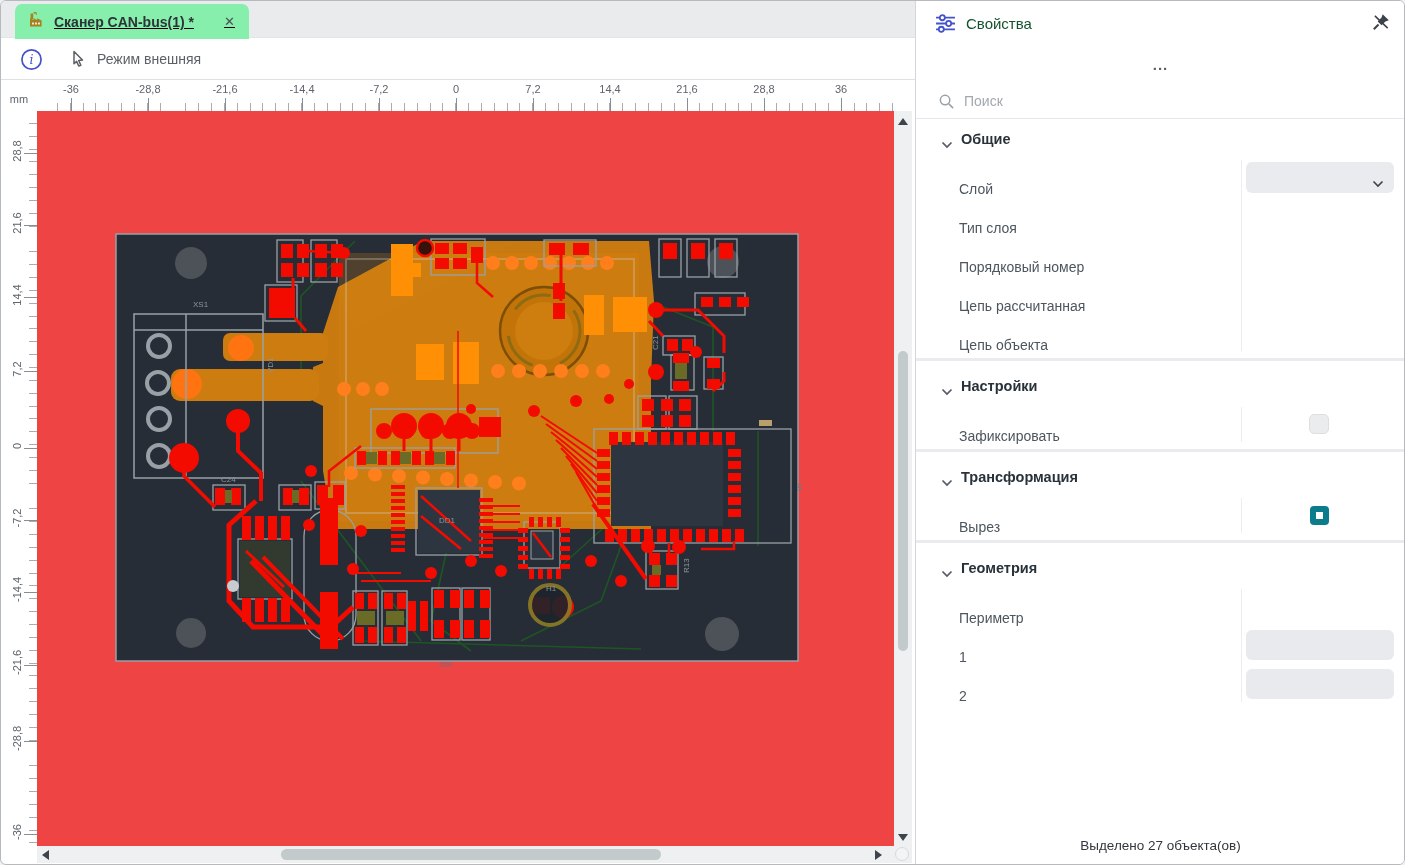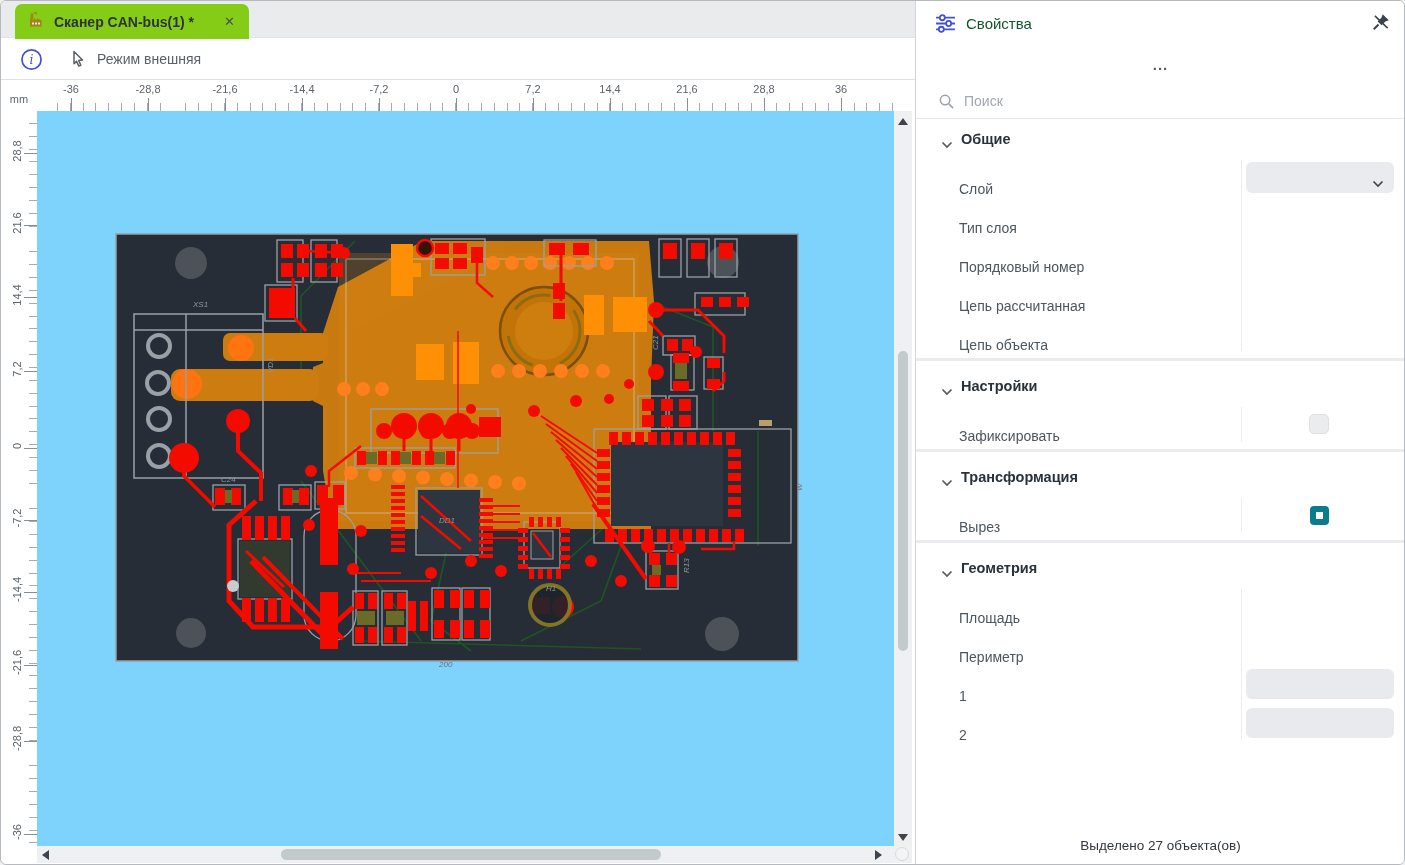--- a/index.html
+++ b/index.html
@@ -4,22 +4,22 @@
 <style>
   * { margin:0; padding:0; box-sizing:border-box; }
   html,body { background:#f0f1f2; font-family:"Liberation Sans", sans-serif; }
   #window {
     position:relative; width:1405px; height:865px; background:#ffffff;
     border:1px solid #b4bac0; border-radius:6px; overflow:hidden;
   }
   
   #tabbar { position:absolute; left:0; top:0; width:914px; height:37px; background:#e9ebec; border-bottom:1px solid #e2e5e7; }
   #tab {
-    position:absolute; left:14px; top:3px; width:234px; height:35px; background:#84cc16;
-    border-radius:7px 7px 0 0; display:flex; align-items:center; padding:0 10px 0 11px; gap:8px;
+    position:absolute; left:14px; top:3px; width:234px; height:35px; background:#86efac;
+    border-radius:7px 7px 0 0; display:flex; align-items:center; padding:0 10px 0 11px; gap:8px;text-decoration:underline;
   }
   #tab .title { font-size:14px; font-weight:bold; color:#2e3338; white-space:nowrap; flex:1; }
   #tab .close { font-size:13px; color:#4b5158; cursor:pointer; padding:2px 4px; }
   #toolbar { position:absolute; left:0; top:38px; width:914px; height:41px; background:#fff; border-bottom:1px solid #dee1e4; display:flex; align-items:center; }
   #toolbar .info { margin-left:19px; width:23px; height:23px; }
   #toolbar .cursor { margin-left:26px; width:20px; height:20px; }
   #toolbar .mode { margin-left:8px; font-size:14px; color:#5c6167; }
   
   #ruler-corner { position:absolute; left:0; top:79px; width:36px; height:31px; background:#fff; font-size:11px; color:#5d646c; display:flex; align-items:flex-end; justify-content:center; padding-bottom:6px; }
   #ruler-top {
@@ -33,21 +33,21 @@
   .rt-tick { position:absolute; bottom:0; width:1px; height:13px; background:#868e96; }
   .rt-label { position:absolute; top:3px; transform:translateX(-50%); font-size:11px; color:#5d646c; }
   #ruler-left { position:absolute; left:0; top:110px; width:36px; height:735px; background:#fff; overflow:hidden; }
   #ruler-left .minor {
     position:absolute; top:0; right:0; width:8px; height:100%;
     background:repeating-linear-gradient(180deg, transparent 0px, transparent 11.85px, #a6acb2 11.85px, #a6acb2 12.85px);
   }
   .rl-tick { position:absolute; right:0; height:1px; width:13px; background:#868e96; }
   .rl-label { position:absolute; left:4px; transform:rotate(-90deg); transform-origin:center; font-size:11px; color:#5d646c; white-space:nowrap; width:24px; text-align:center; }
   
-  #canvas { position:absolute; left:36px; top:110px; width:857px; height:735px; background:#7dd3fc;font-style:italic; }
+  #canvas { position:absolute; left:36px; top:110px; width:857px; height:735px; background:#ef4444; }
   
   #vscroll { position:absolute; left:893px; top:110px; width:18px; height:735px; background:#eef0f1; }
   #vscroll .thumb { position:absolute; left:4px; top:240px; width:10px; height:300px; background:#c2cacb; border-radius:6px; }
   .arr-up { position:absolute; left:4px; top:7px; width:0; height:0; border-left:5px solid transparent; border-right:5px solid transparent; border-bottom:7px solid #3e444b; }
   .arr-down { position:absolute; left:4px; bottom:5px; width:0; height:0; border-left:5px solid transparent; border-right:5px solid transparent; border-top:7px solid #3e444b; }
   #hscroll { position:absolute; left:36px; top:845px; width:857px; height:17px; background:#eef0f1; }
   #hscroll .thumb { position:absolute; top:3px; left:244px; width:380px; height:11px; background:#c2cacb; border-radius:6px; }
   .arr-left { position:absolute; top:4px; left:5px; width:0; height:0; border-top:5px solid transparent; border-bottom:5px solid transparent; border-right:7px solid #3e444b; }
   .arr-right { position:absolute; top:4px; right:12px; width:0; height:0; border-top:5px solid transparent; border-bottom:5px solid transparent; border-left:7px solid #3e444b; }
   #scroll-corner { position:absolute; left:893px; top:845px; width:18px; height:17px; background:#eef0f1; }
@@ -697,23 +697,20 @@
         <span class="chev">
           <svg width="12" height="8" viewBox="0 0 12 8" fill="none" stroke="#545b63" stroke-width="1.7">
               <polyline points="1.5,1.5 6,6 10.5,1.5"></polyline>
             </svg>
         </span>
         <span class="stitle">Геометрия</span>
       </div>
       <div class="rows">
         <div class="vdiv"></div>
         <div class="prop-row">
-          <span class="plabel">Площадь</span>
-        </div>
-        <div class="prop-row">
           <span class="plabel">Периметр</span>
         </div>
         <div class="prop-row">
           <span class="plabel">1</span>
           <input class="tfield" type="text" value="" style="">
         </div>
         <div class="prop-row">
           <span class="plabel">2</span>
           <input class="tfield" type="text" value="" style="">
         </div>

